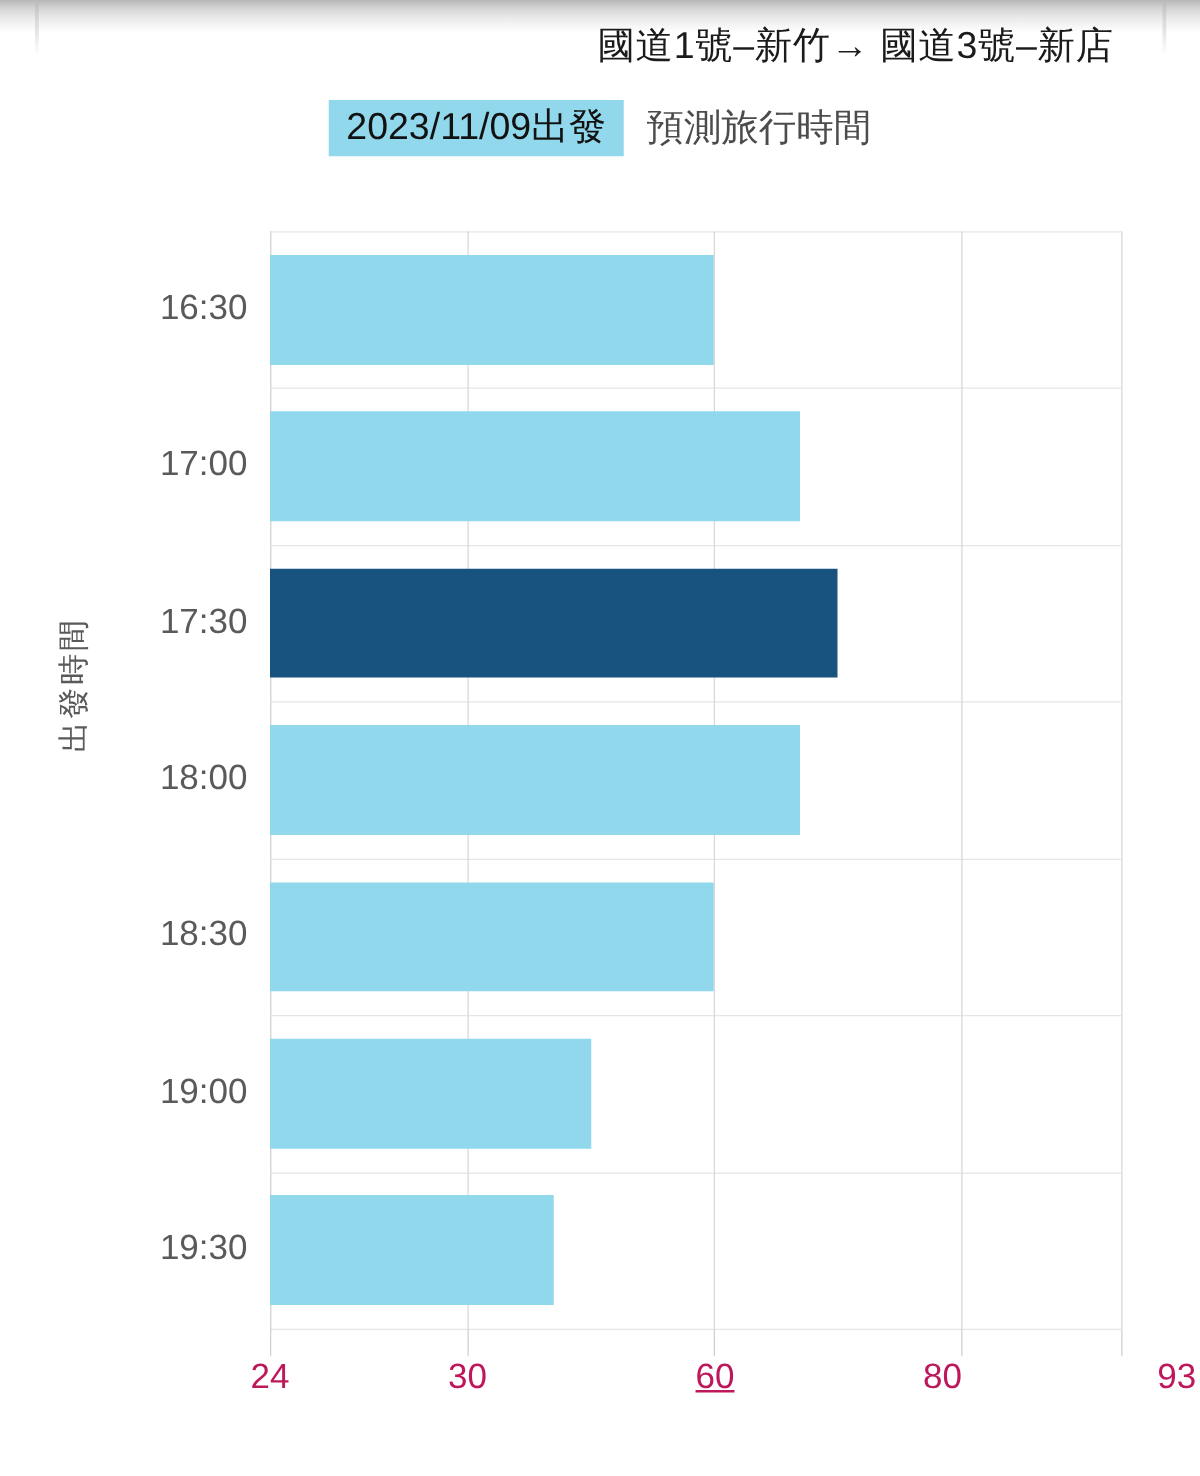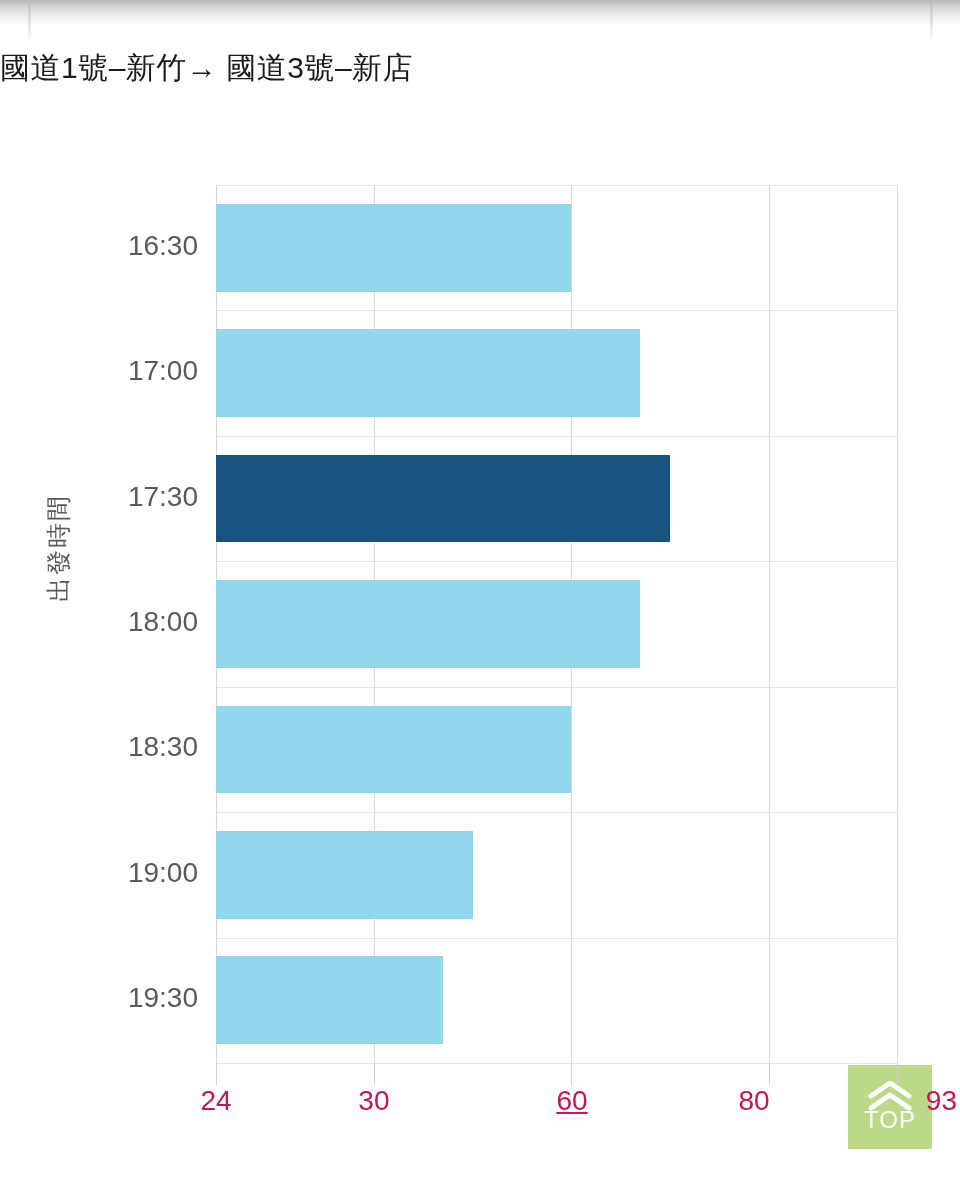--- a/index.html
+++ b/index.html
@@ -37,26 +37,25 @@
     width: 960px; height: 26px;
     background: linear-gradient(to bottom, #a9a9a9 0%, #c9c9c9 22%, #e8e8e8 58%, #ffffff 100%);
     opacity: .85;
   }
 
   
   .chart-title {
     position: absolute;
     left: 0; top: 16px;
     width: 891px;
-    text-align: left;
+    text-align: right;
     font-size: 30px;
     color: #1b1b1b;
     letter-spacing: .5px;
     white-space: nowrap;
-    margin-top: 32px;
   }
   .subtitle-row {
     position: absolute;
     left: 0; top: 80px;
     width: 960px;
     text-align: center;
     white-space: nowrap;
     font-size: 0;
   }
   .subtitle-hl {
@@ -190,20 +189,23 @@
 <body>
 
 <div id="page">
 
   <div class="top-shade"></div>
   <div class="edge-left"></div>
   <div class="edge-right"></div>
 
   <div class="chart-title">國道1號–新竹→ 國道3號–新店</div>
 
+  <div class="subtitle-row">
+    <span class="subtitle-hl">2023/11/09出發</span><span class="subtitle-rest">預測旅行時間</span>
+  </div>
 
   <div id="plot">
     <div class="axis-left"></div>
   <div class="gridline-h" style="top: 0px;"></div>
       <div class="gridline-h" style="top: 125.429px;"></div>
       <div class="gridline-h" style="top: 250.857px;"></div>
       <div class="gridline-h" style="top: 376.286px;"></div>
       <div class="gridline-h" style="top: 501.714px;"></div>
       <div class="gridline-h" style="top: 627.143px;"></div>
       <div class="gridline-h" style="top: 752.571px;"></div>
@@ -218,27 +220,20 @@
       <div class="bar highlight" title="17:30 : 70" style="top: 269.671px; height: 87.8px; width: 454px;"></div>
       <div class="bar" title="18:00 : 67" style="top: 395.1px; height: 87.8px; width: 424.391px;"></div>
       <div class="bar" title="18:30 : 60" style="top: 520.529px; height: 87.8px; width: 355.304px;"></div>
       <div class="bar" title="19:00 : 50" style="top: 645.957px; height: 87.8px; width: 256.609px;"></div>
       <div class="bar" title="19:30 : 47" style="top: 771.386px; height: 87.8px; width: 227px;"></div>
     </div>
 
   <div class="y-axis-title">出發時間</div>
 
 
-  <div id="top-button">
-    <svg class="chev" viewBox="0 0 46 30">
-      <path d="M4 15 L23 2 L42 15" fill="none" stroke="#ffffff" stroke-width="5" stroke-linecap="round" stroke-linejoin="round"></path>
-      <path d="M4 27 L23 14 L42 27" fill="none" stroke="#ffffff" stroke-width="5" stroke-linecap="round" stroke-linejoin="round"></path>
-    </svg>
-    <span class="top-text">TOP</span>
-  </div>
 
 <div class="xtick-mark" style="left: 216px;"></div>
     <div class="xtick" style="left: 216px;">24</div>
     <div class="xtick-mark" style="left: 373.913px;"></div>
     <div class="xtick" style="left: 373.913px;">30</div>
     <div class="xtick-mark" style="left: 571.304px;"></div>
     <div class="xtick" style="left: 572px; text-decoration: underline;">60</div>
     <div class="xtick-mark" style="left: 768.696px;"></div>
     <div class="xtick" style="left: 754px;">80</div>
     <div class="xtick-mark" style="left: 897px;"></div>

